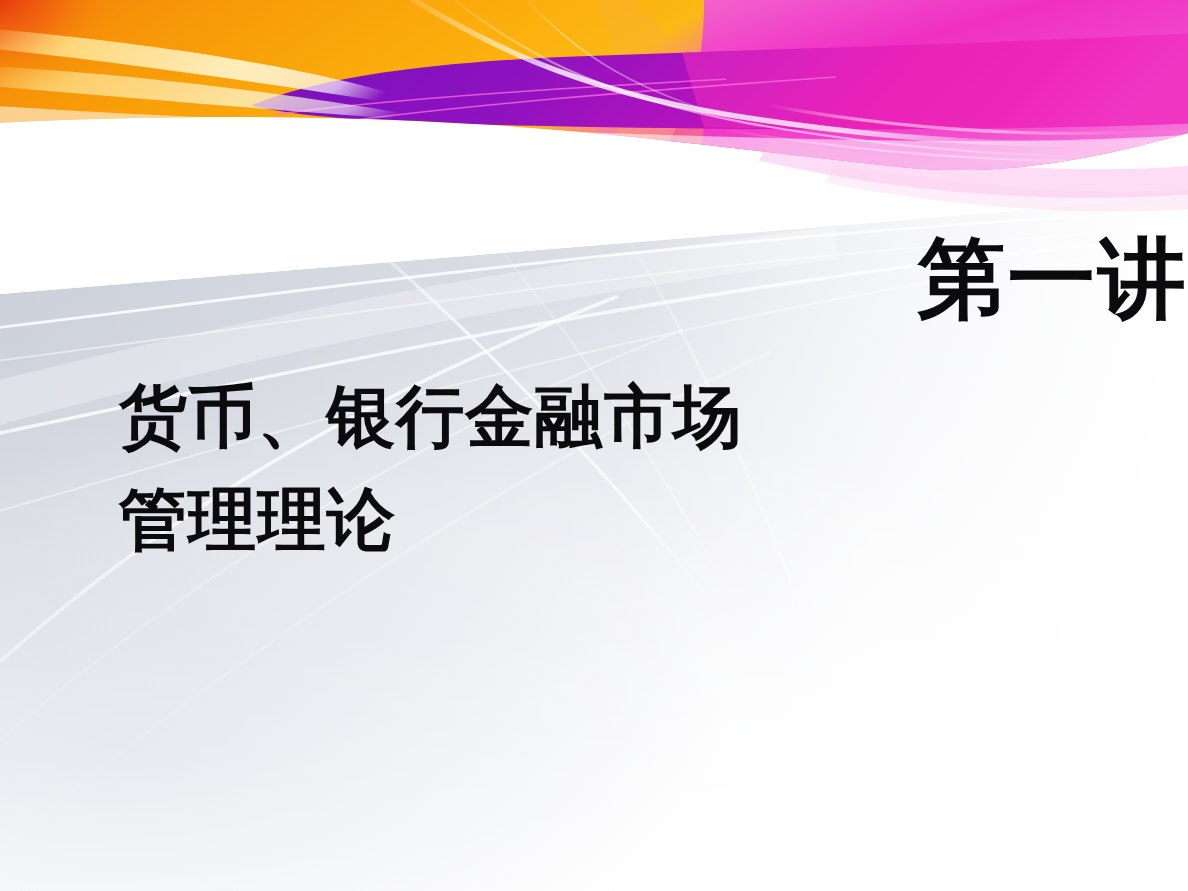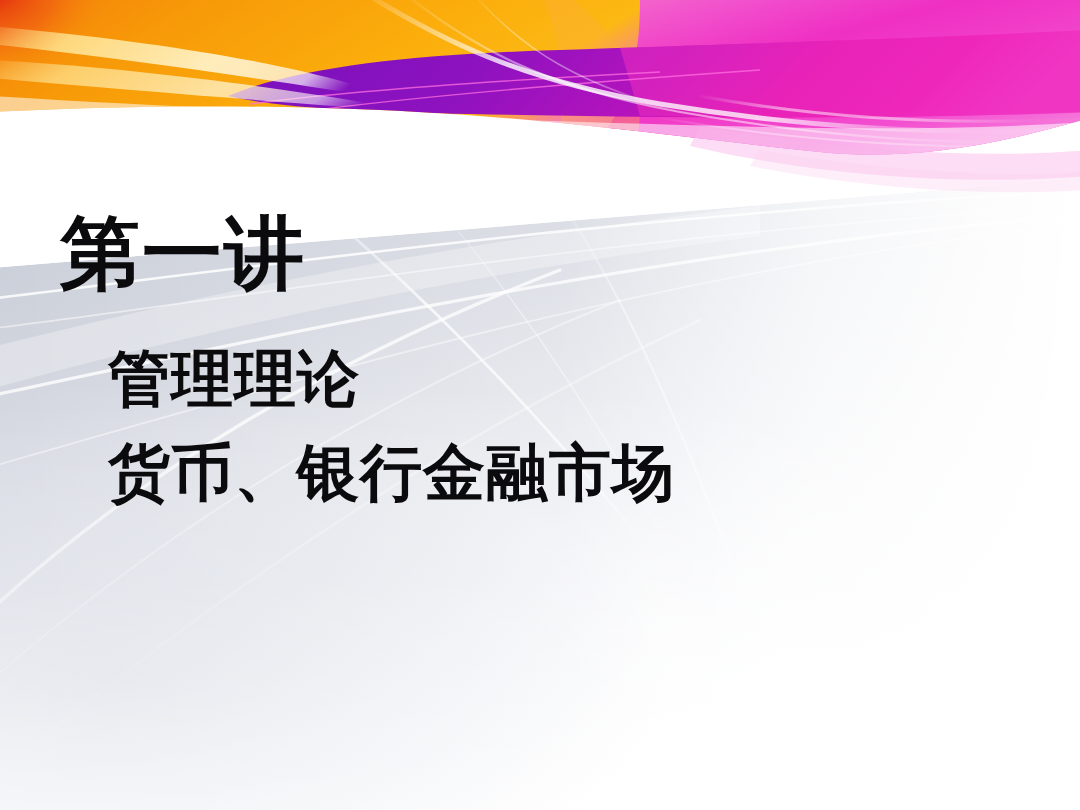--- a/index.html
+++ b/index.html
@@ -49,21 +49,21 @@
     top: 0;
     width: 1080px;
     height: 810px;
   }
 
   .main-title {
     position: absolute;
     left: 0;
     top: 212px;
     width: 1080px;
-    text-align: left;
+    text-align: right;
     padding-left: 60px;
     box-sizing: border-box;
     font-size: 80px;
     line-height: 1.05;
     font-weight: bold;
     color: #0b0b0d;
     letter-spacing: 2px;
     white-space: nowrap;
     font-family: "DejaVu Sans", "Liberation Sans", sans-serif;
   }
@@ -271,19 +271,19 @@
       <path d="M 700,126 C 840,150 980,160 1090,150 L 1090,176 C 960,186 820,176 690,146 Z" fill="#f9b4e8" opacity="0.45"></path>
       <path d="M 760,150 C 890,172 1000,178 1090,172 L 1090,190 C 990,196 870,190 750,166 Z" fill="#fbcdef" opacity="0.35"></path>
     </g>
   </svg>
 
   <div class="title-block">
 
     <div class="main-title">第一讲</div>
 
     <div class="subtitle">
+      <span class="subtitle-line">货币、银行金融市场</span>
       <span class="subtitle-line">管理理论</span>
-      <span class="subtitle-line">货币、银行金融市场</span>
     </div>
 
   </div>
 
 </div>
 
 </body></html>

